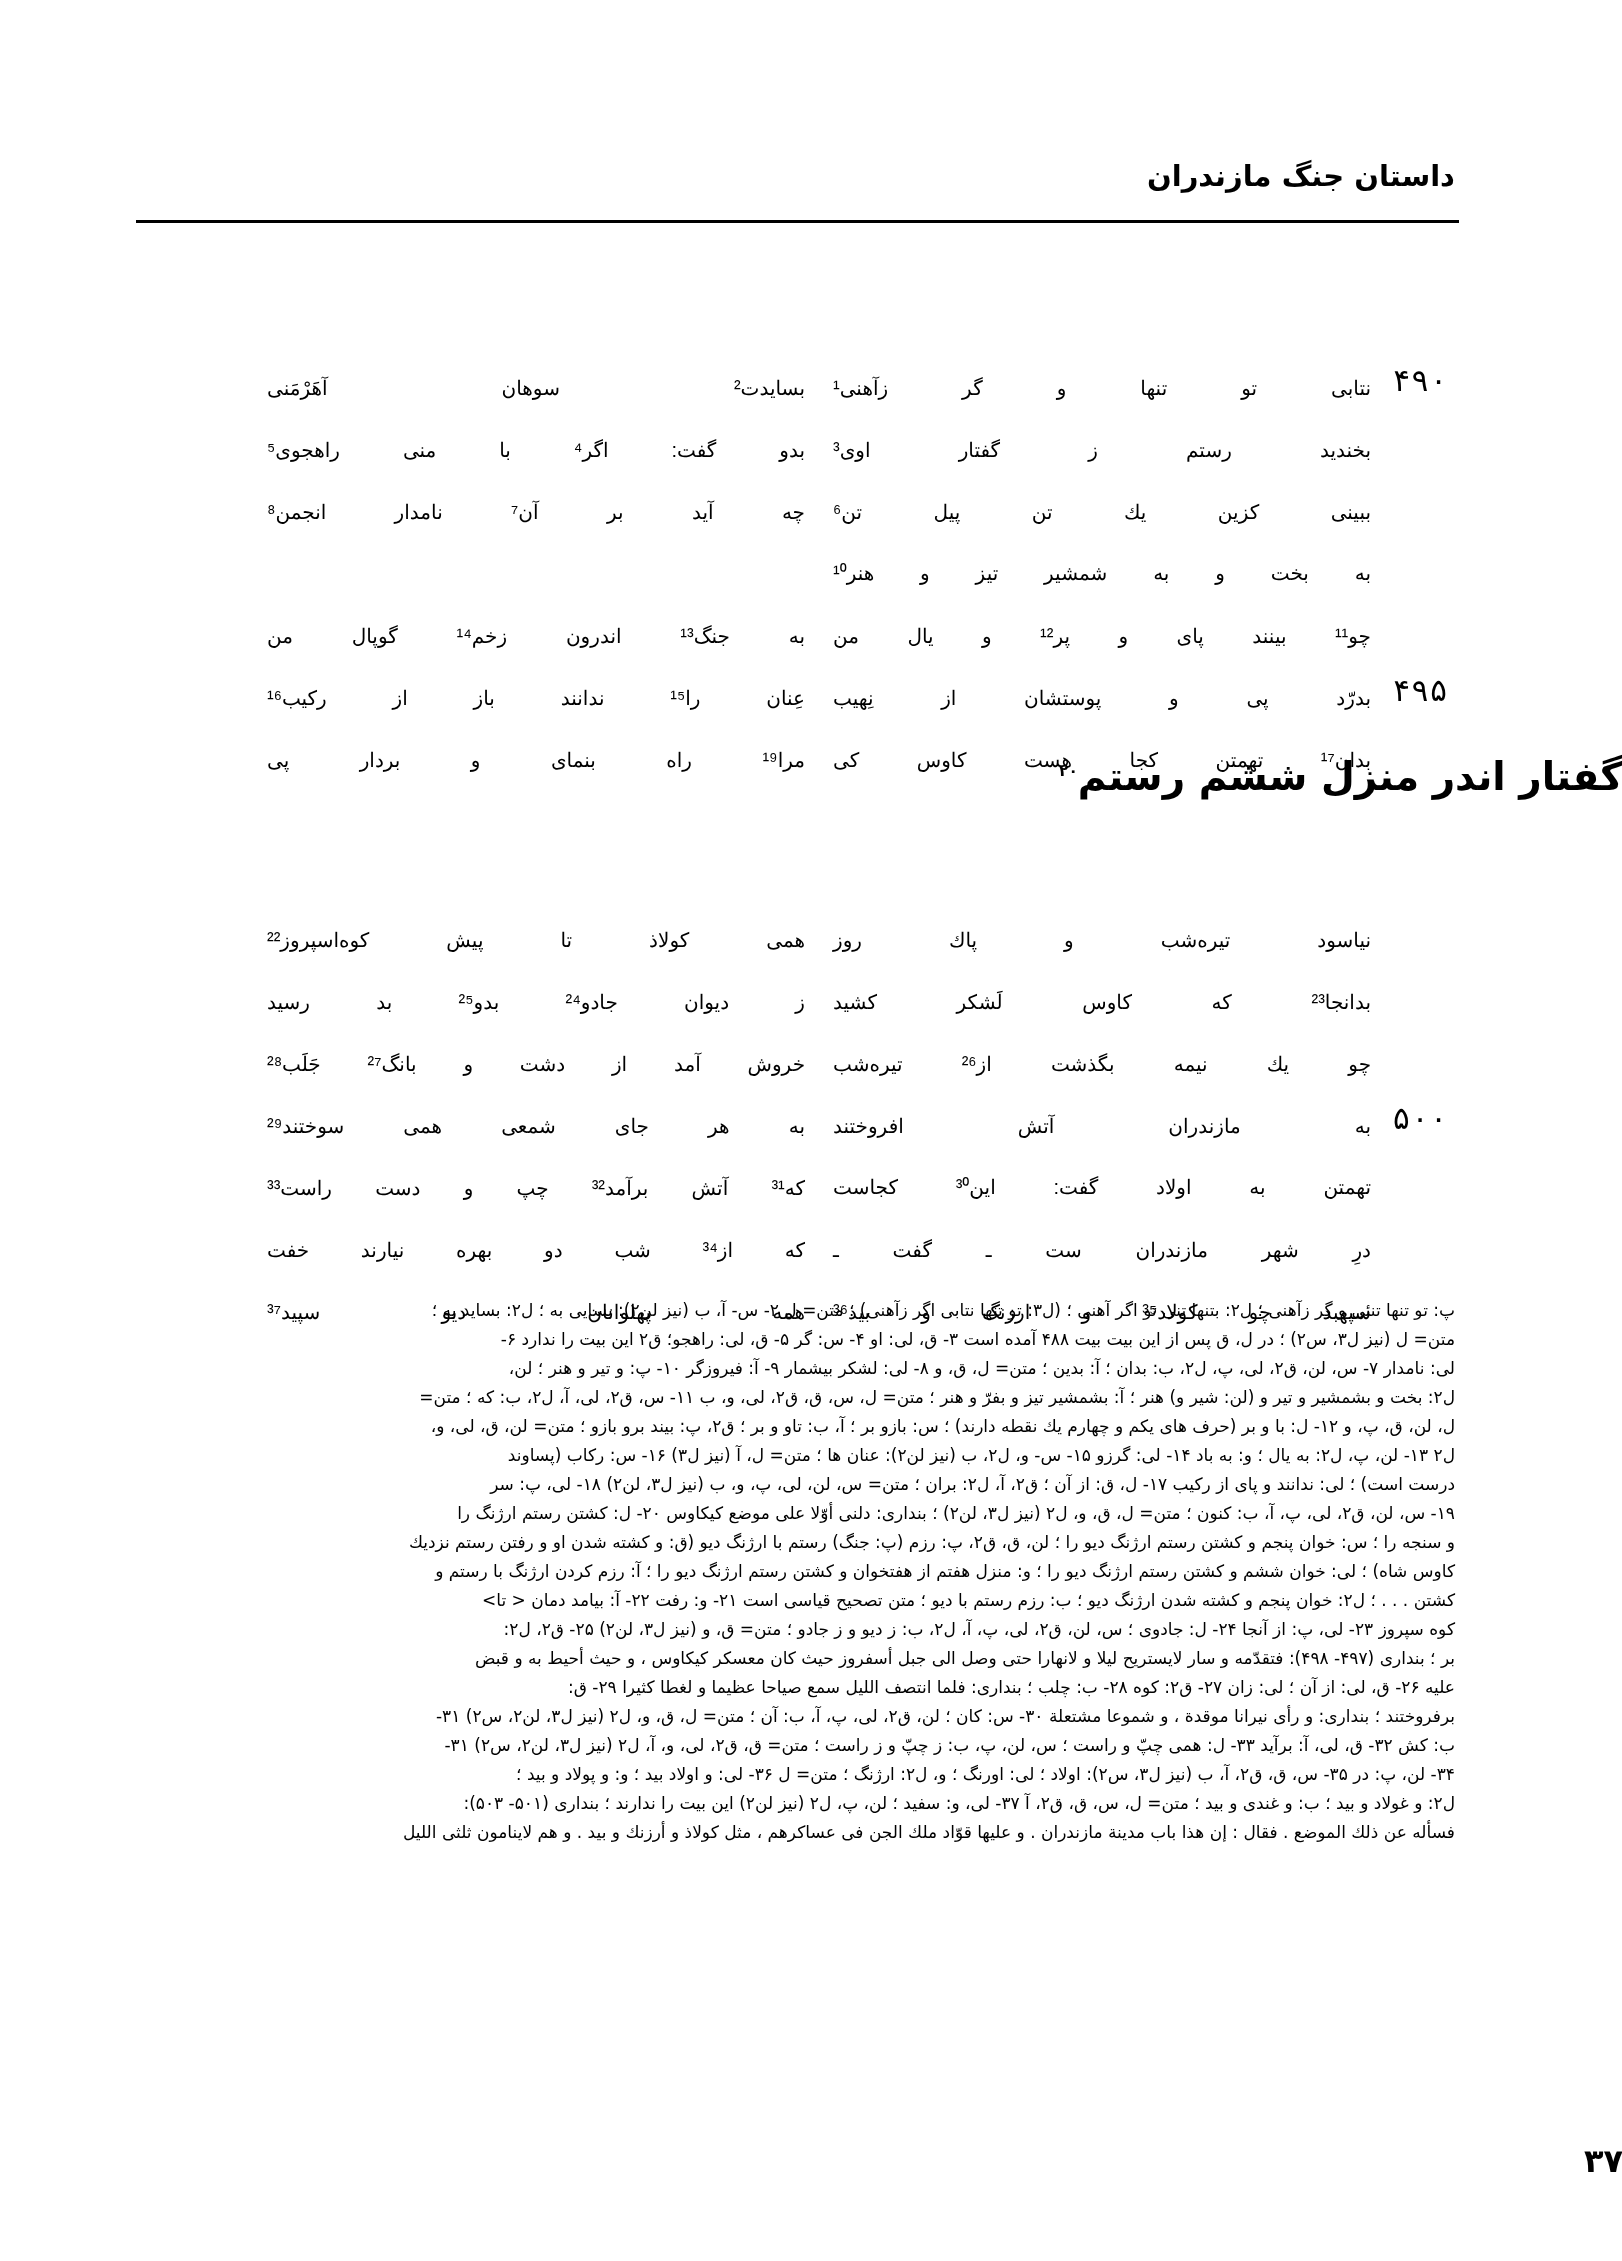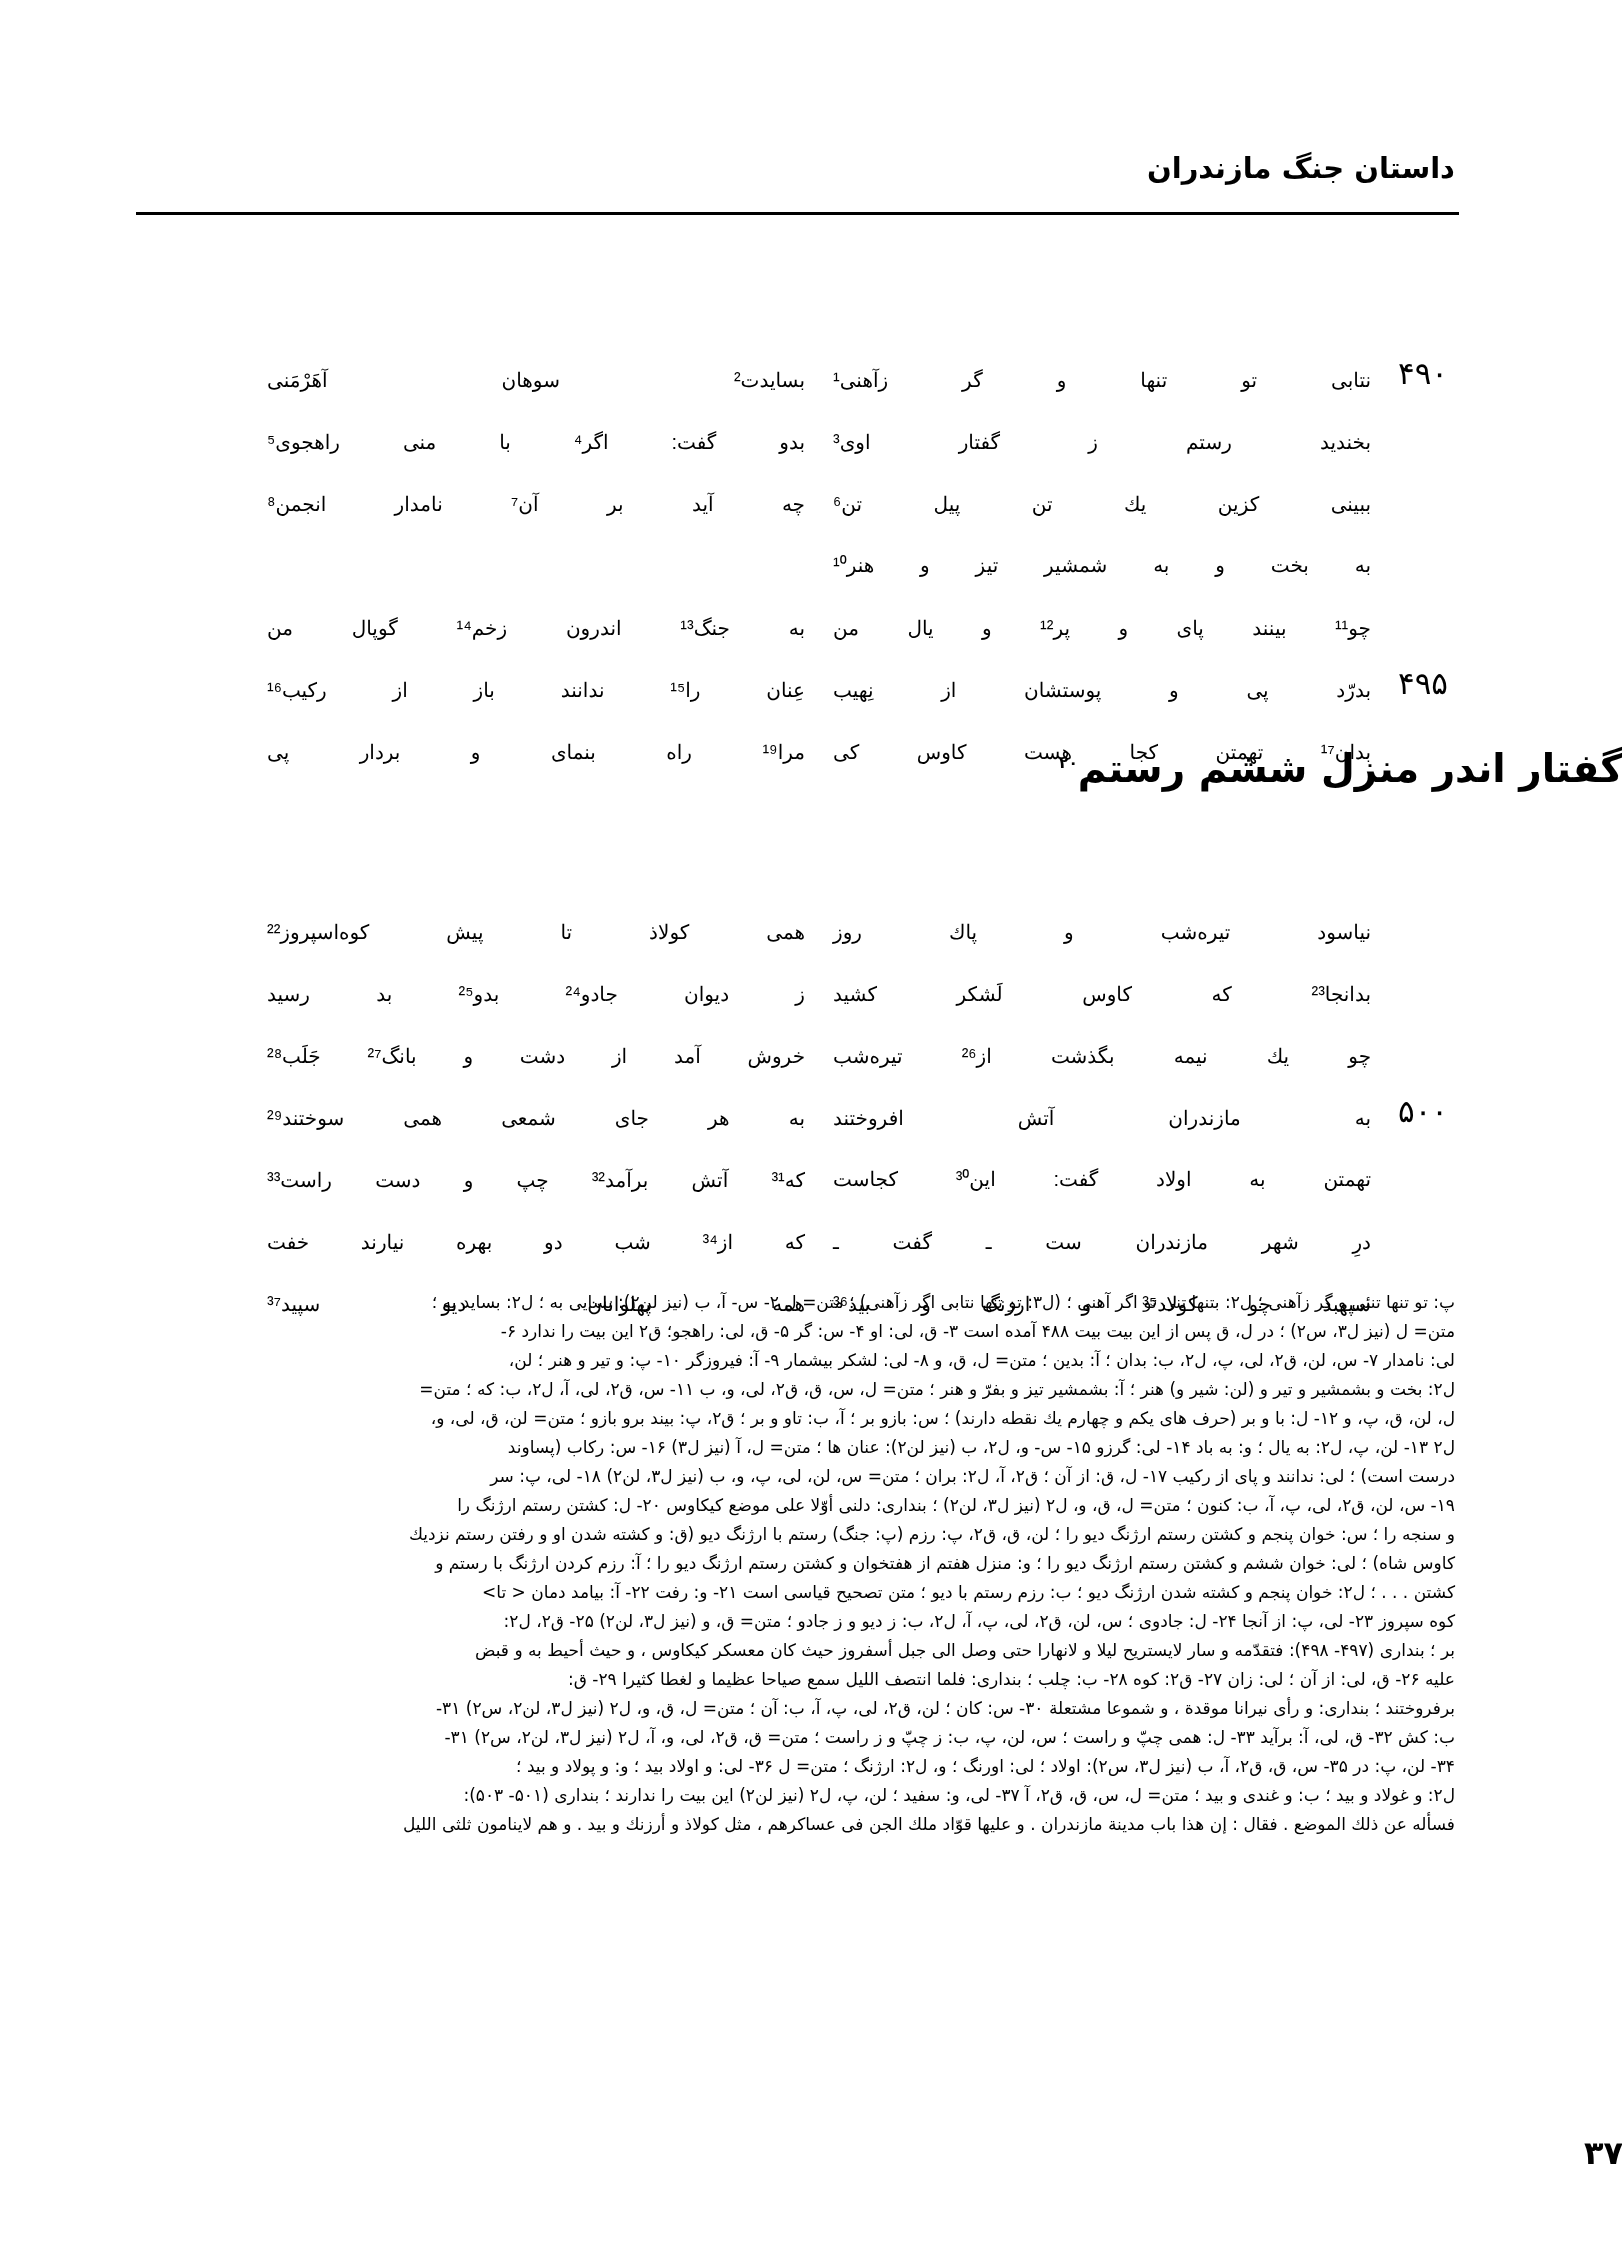--- a/index.html
+++ b/index.html
@@ -1,24 +1,24 @@
 <!DOCTYPE html>
 <html style="font-size:11.2px"><head>
 <meta charset="utf-8">
 <style>
   html, body { margin: 0; padding: 0; background: #ffffff; }
   body { width: 1623px; height: 2261px; position: relative; overflow: hidden; font-family: "DejaVu Serif", serif; color: #000; }
-  .page { position: absolute; left: 0; top: 8px; width: 1623px; height: 1996px; }
+  .page { position: absolute; left: 0; top: 16px; width: 1623px; height: 1996px; }
   .running-head { position: absolute; right: 168px; top: 143px; font-family: "DejaVu Sans", sans-serif; font-weight: bold; font-size: 29px; direction: rtl; }
   .head-rule { position: absolute; left: 136px; right: 164px; top: 204px; height: 2.8px; background: #000; }
   .verses { position: absolute; left: 231px; right: 175px; direction: rtl; }
   .verses.block1 { top: 322px; }
   .verses.block2 { top: 874px; }
   .verse { position: relative; height: 62px; display: flex; flex-direction: row; align-items: flex-end; }
-  .verse .num { width: 77px; text-align: right; font-size: 31px; font-family: Liberation Serif, serif; }
+  .verse .num { width: 77px; text-align: right; font-size: 31px; font-family: Liberation Mono, monospace; }
   .verse .hemi { width: 538px; text-align: justify; text-align-last: justify; font-size: 20px; font-family: Liberation Sans, sans-serif; padding-left: 28px; }
   sup { font-size: 15.4px; }
   .section-title { position: absolute; top: 738px; left: 0; right: 0; direction: rtl; font-family: "DejaVu Sans", sans-serif; font-weight: bold; font-size: 39px; }
   .footnotes { position: absolute; top: 1280px; left: 140px; right: 168px; direction: rtl; text-align: justify; font-family: "DejaVu Sans", sans-serif; font-size: 17px; line-height: 29px; }
   .footnotes p { margin: 0; }
   .page-number { position: absolute; top: 2126px; left: 0; right: 0; text-align: right; font-family: "DejaVu Sans", sans-serif; font-weight: bold; font-size: 32px; }
 </style>
 </head>
 <body>
 

